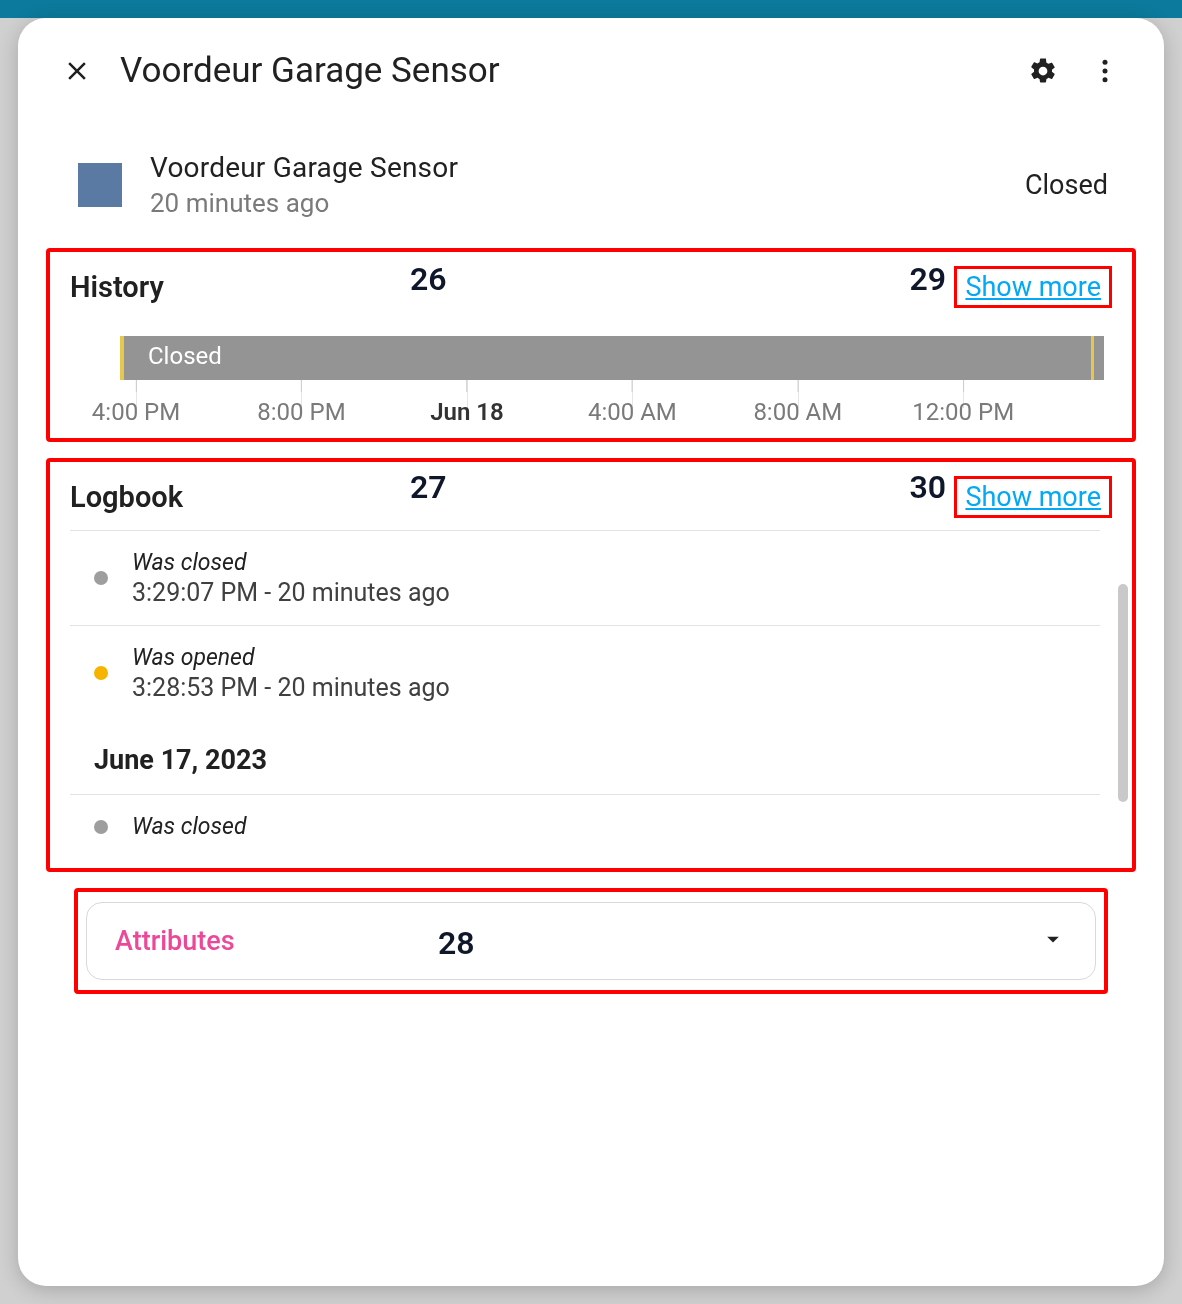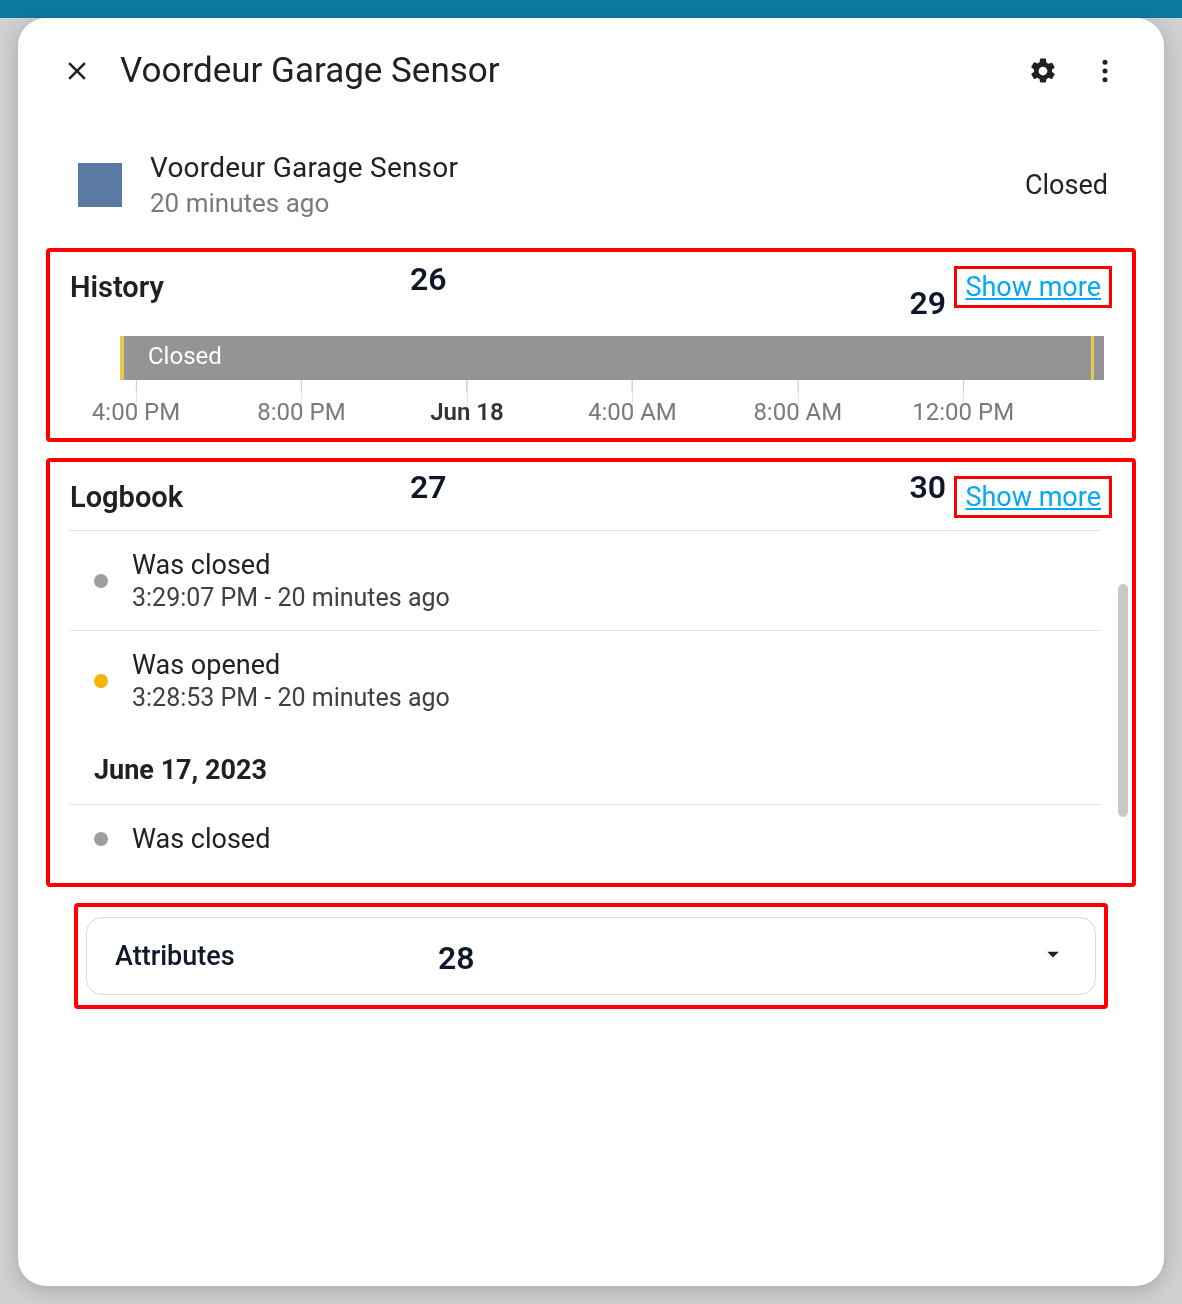--- a/index.html
+++ b/index.html
@@ -169,21 +169,21 @@
   .log-entry {
     display: flex;
     align-items: center;
     gap: 24px;
     border-top: 1px solid #e3e3e3;
     padding: 18px 0 18px 24px;
   }
   .log-dot { width: 14px; height: 14px; border-radius: 50%; background: #9e9e9e; flex-shrink:0; }
   .log-dot.open { background: #f5b400; }
   .log-text {}
-  .log-title { font-size: 27px; color: #212121; }
+  .log-title { font-size: 23px; color: #212121; font-style: italic; }
   .log-sub { font-size: 25px; color: #404040; margin-top: 2px;}
   .fake-scrollbar {
     position: absolute;
     right: -4px;
     top: 58px;
     bottom: 56px;
     width: 10px;
     background: #c9c9c9;
     border-radius: 5px;
   }
@@ -193,21 +193,21 @@
     margin: 6px -0px 0 -0px;
   }
   .attr-inner {
     border: 1px solid #d9d9d9;
     border-radius: 16px;
     padding: 22px 28px;
     display: flex;
     align-items: center;
     cursor: pointer;
   }
-  .attr-title { font-size: 27px; font-weight: 500; color:#0f172a; }
+  .attr-title { font-size: 27px; font-weight: 500; color:#ec4899; }
   .chev { margin-left:auto; }
   .chev svg { width:28px; height:28px; }
 </style>
 </head>
 <body>
 
 <div class="topbar"></div>
 
 <div class="dialog">
 
@@ -240,21 +240,21 @@
       <div class="status-swatch"></div>
       <div class="status-text">
         <div class="status-name">Voordeur Garage Sensor</div>
         <div class="status-time">20 minutes ago</div>
       </div>
       <div class="status-state">Closed</div>
     </div>
 
     <div class="red-box">
       <div class="red-num" style="left:360px; top:8px;">26</div>
-      <div class="red-num" style="right:186px; top:8px;margin-top:24px;">29</div>
+      <div class="red-num" style="right:186px; top:8px;">29</div>
       <div class="section-head">
         <div class="section-title">History</div>
         <div class="spacer"></div>
         <div class="show-more-wrap">
           <span class="show-more">Show more</span>
         </div>
       </div>
       <div class="timeline-wrap">
         <div style="position:relative;">
           <div class="grid-lines" id="gridlines">

